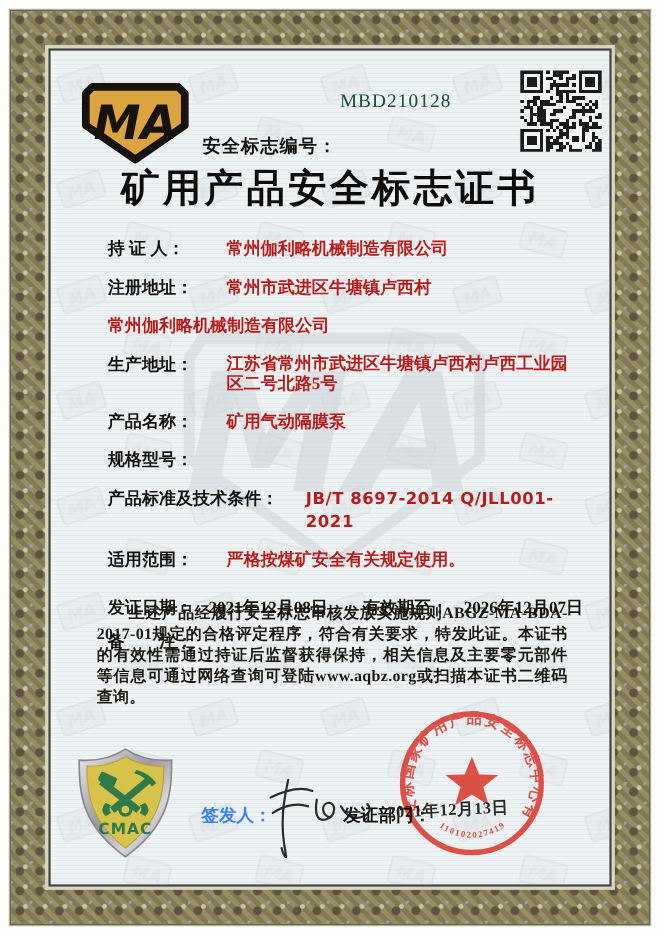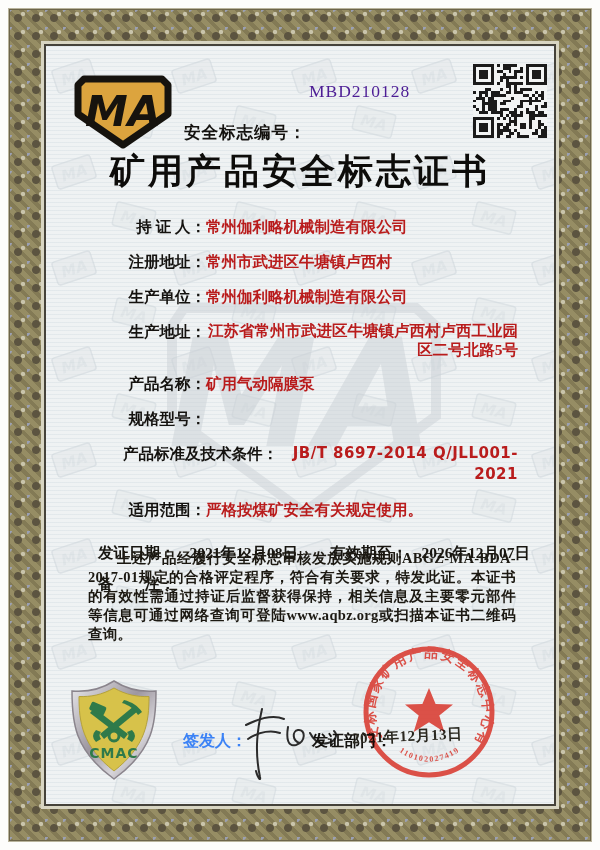--- a/index.html
+++ b/index.html
@@ -21,29 +21,29 @@
   .inner-panel::after{content:"";position:absolute;inset:0;pointer-events:none;
     background:repeating-linear-gradient(180deg, rgba(150,175,190,.14) 0 1px, rgba(255,255,255,0) 1px 4px);}
 
   .wm-layer{position:absolute;inset:46px;z-index:3;overflow:hidden;pointer-events:none;}
 
   .content{position:absolute;inset:0;z-index:5;}
 
   
   .ma-logo{position:absolute;left:74px;top:74px;}
   .cert-no-label{position:absolute;left:184px;top:82px;font-size:16.5px;font-weight:bold;color:#14120f;letter-spacing:1px;margin-top:40px;}
-  .cert-no-value{position:absolute;left:309px;top:81px;font-size:17.5px;color:#4c1d95;letter-spacing:1px;font-family:"Liberation Serif",serif;}
+  .cert-no-value{position:absolute;left:309px;top:81px;font-size:17.5px;color:#14532d;letter-spacing:1px;font-family:"Liberation Serif",serif;}
   .qr{position:absolute;left:473px;top:64px;}
 
   .title{position:absolute;left:0;right:0;top:148px;text-align:center;
     font-size:35px;font-weight:900;color:#0d0c0a;letter-spacing:3px;font-family:"Liberation Serif",serif;}
 
   
   .rows{position:absolute;left:98px;top:216px;width:420px;font-size:15.5px;color:#171510;}
-  .row{display:flex;margin-bottom:14px;line-height:21px;text-align:right;}
+  .row{display:flex;margin-bottom:14px;line-height:21px;}
   .row .lbl{flex:0 0 108px;font-weight:bold;color:#14120f;white-space:nowrap;}
   .row .val{font-weight:600;color:#b91c1c;}
   .row.wide .lbl{flex:0 0 180px;}
   .row.wide .val{letter-spacing:.5px;}
   .val.model, .val.std{font-family:"DejaVu Sans","Liberation Sans",sans-serif;font-weight:bold;font-size:15px;}
   .row.addr2 .val{line-height:19px;}
   .row.prod .val{font-weight:bold;}
   .dates-row{display:flex;margin-top:22px;margin-bottom:10px;line-height:21px;}
   .dates-row .lbl{font-weight:bold;white-space:nowrap;}
   .dates-row .dval{font-weight:600;margin-left:14px;white-space:nowrap;}
@@ -334,21 +334,20 @@
   <div class="rows">
     <div class="row">
         <span class="lbl">持 证 人：</span>
         <span class="val">常州伽利略机械制造有限公司</span>
       </div>
     <div class="row">
         <span class="lbl">注册地址：</span>
         <span class="val">常州市武进区牛塘镇卢西村</span>
       </div>
     <div class="row">
-        <span class="lbl">生产单位：</span>
         <span class="val">常州伽利略机械制造有限公司</span>
       </div>
     <div class="row addr2">
         <span class="lbl">生产地址：</span>
         <span class="val">江苏省常州市武进区牛塘镇卢西村卢西工业园区二号北路5号</span>
       </div>
     <div class="row prod">
         <span class="lbl">产品名称：</span>
         <span class="val">矿用气动隔膜泵</span>
       </div>

